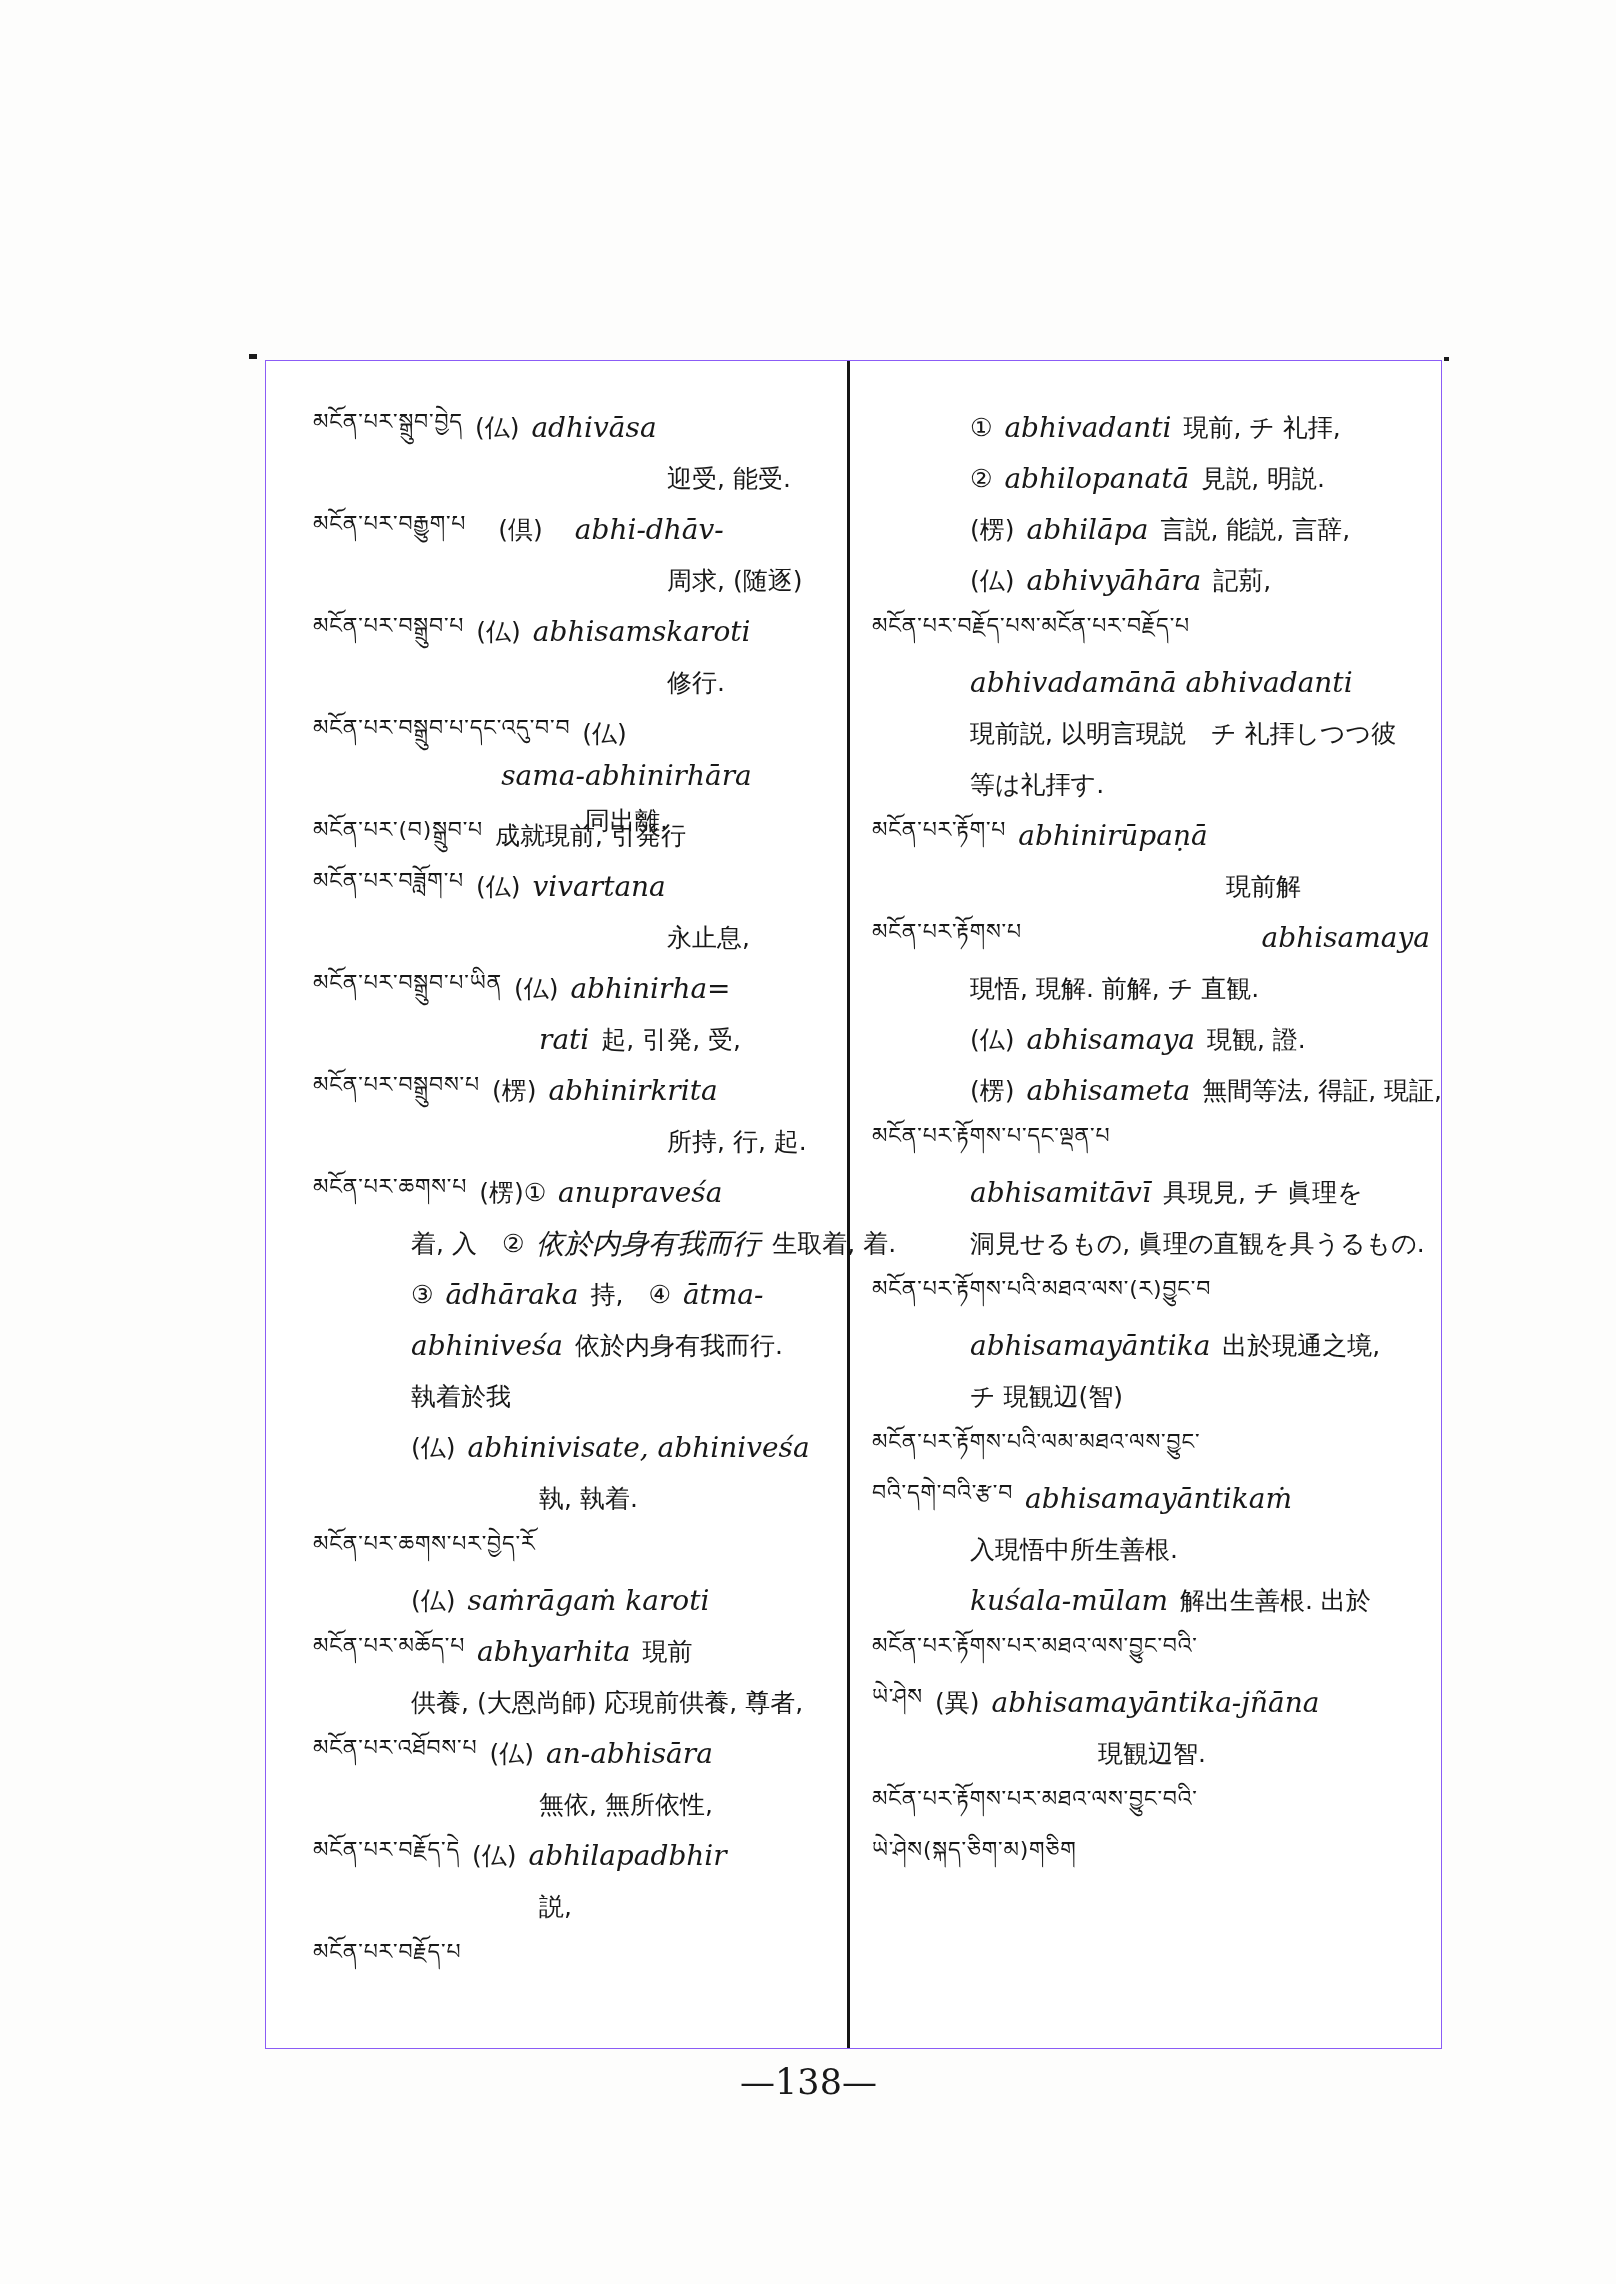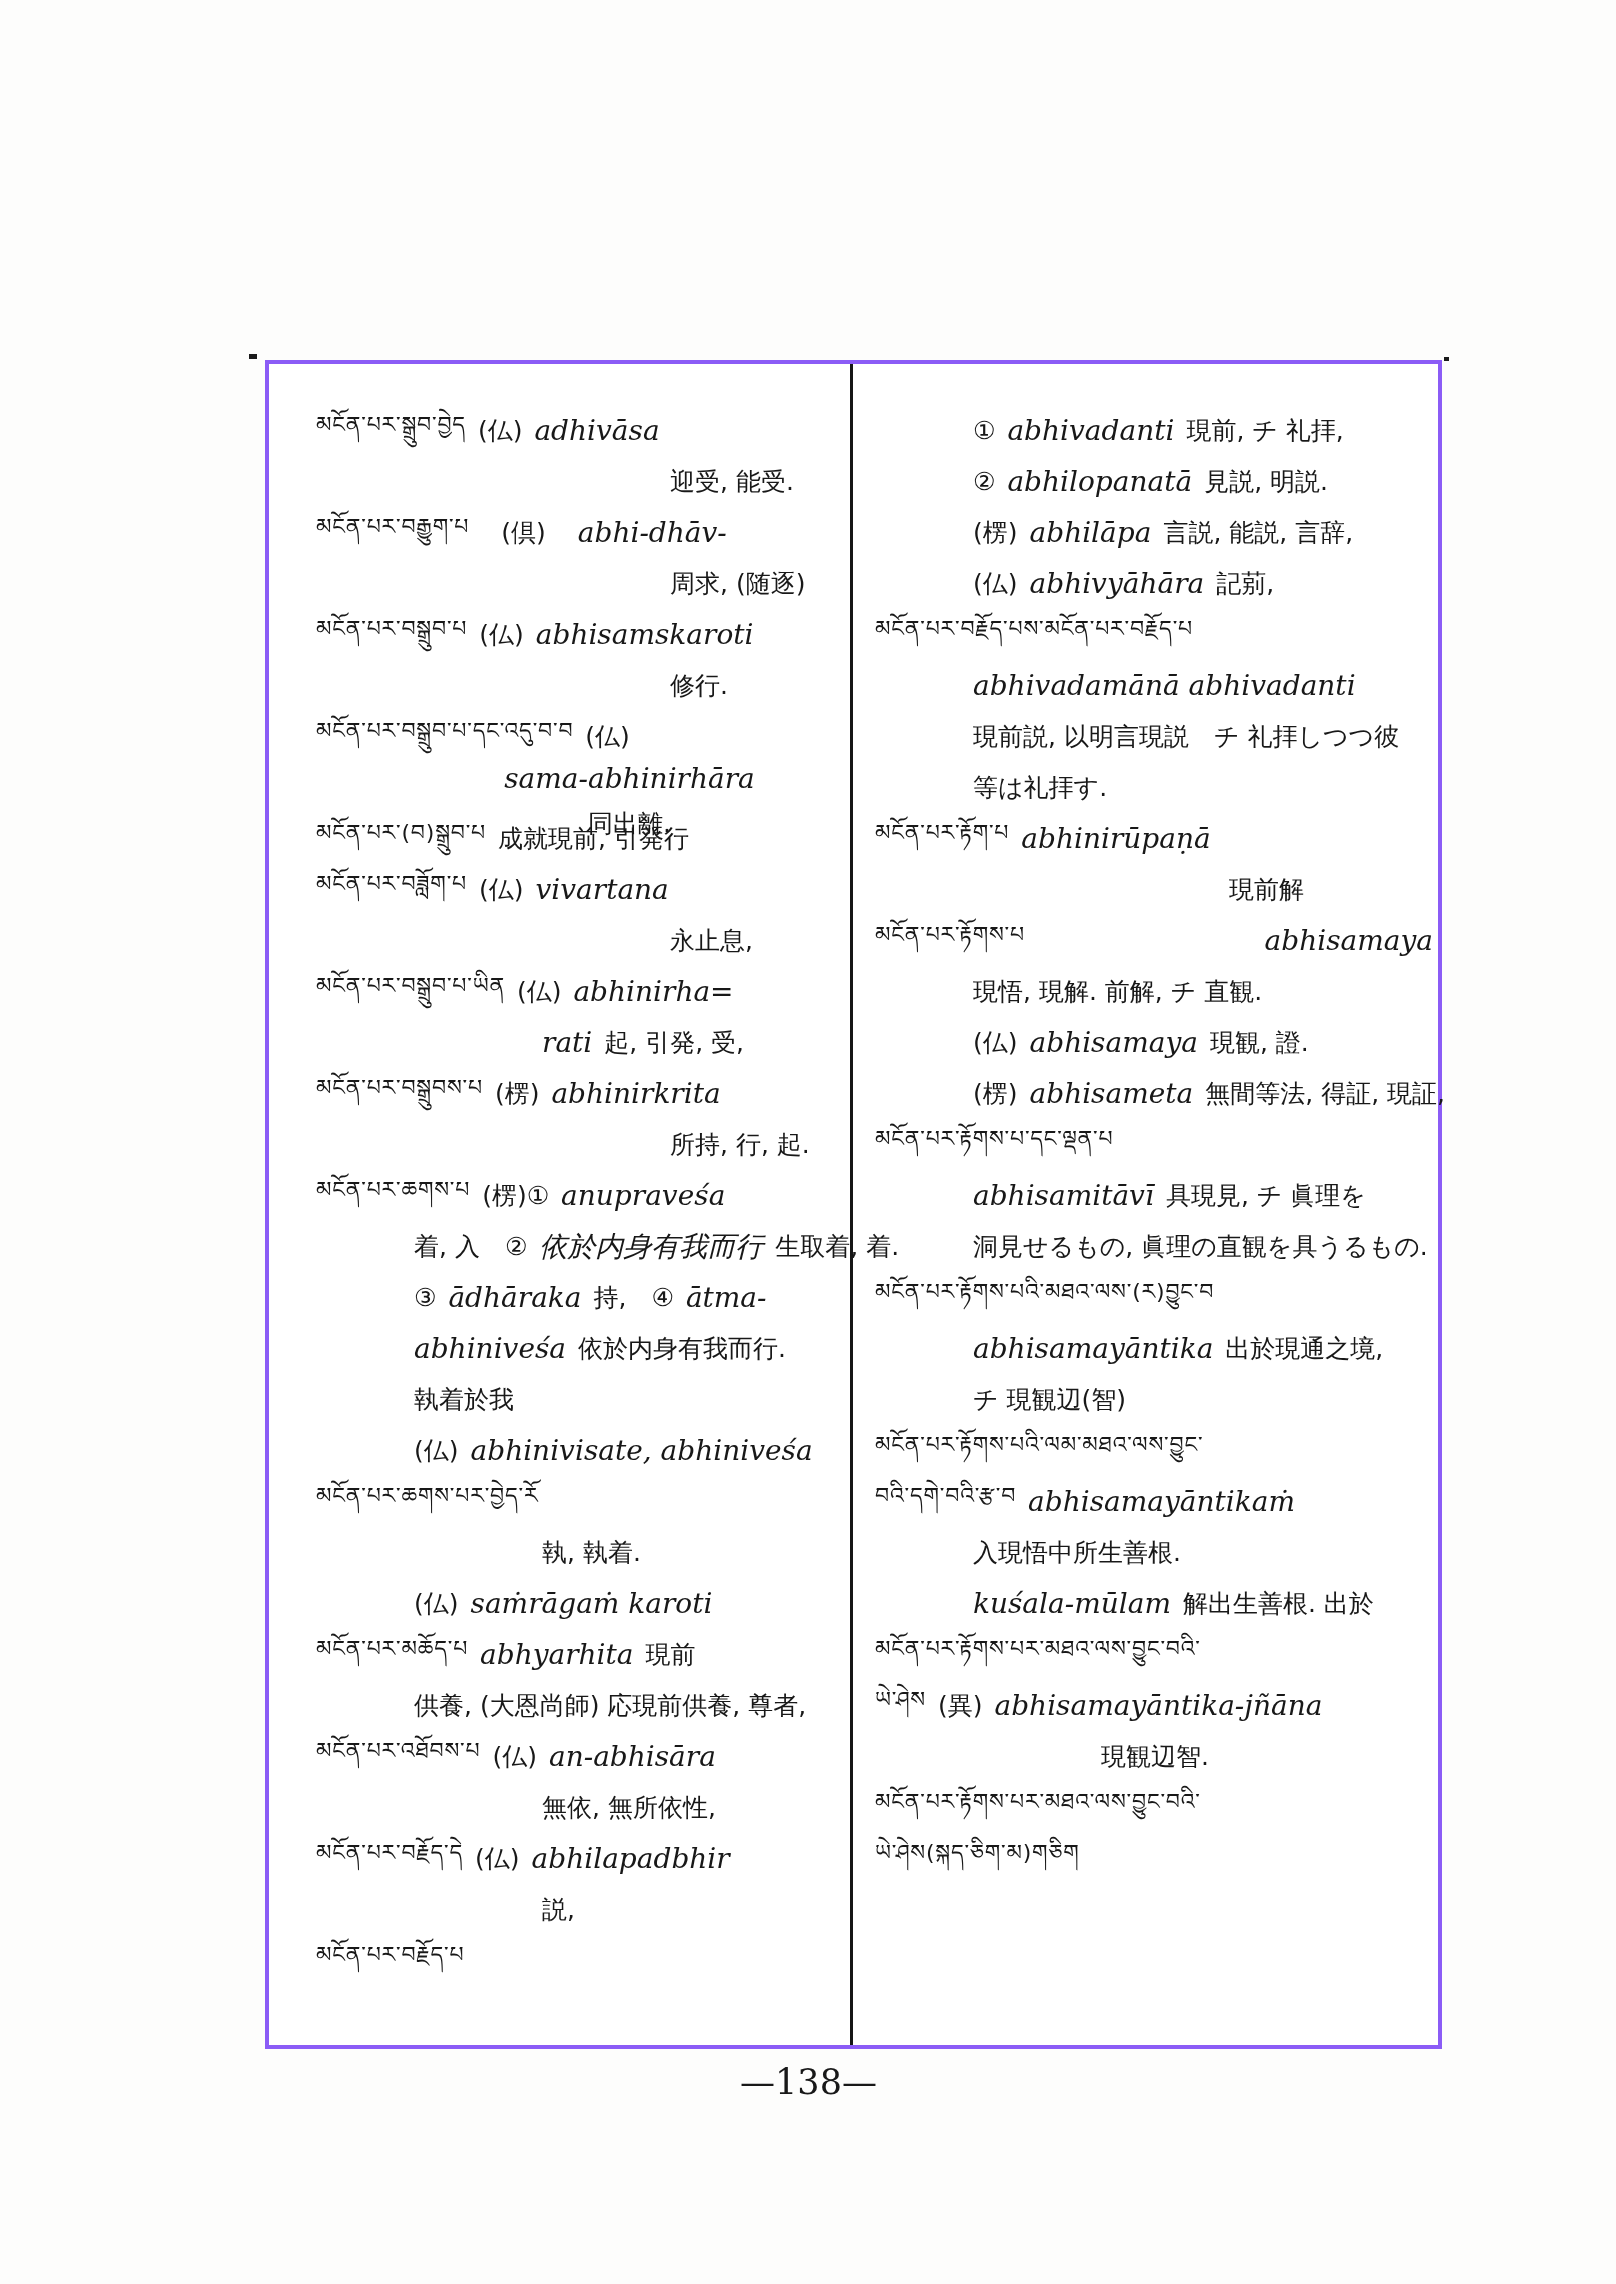--- a/index.html
+++ b/index.html
@@ -3,21 +3,21 @@
 <meta charset="utf-8">
 <style>
   html,body{margin:0;padding:0;}
   body{
     width:1617px;height:2284px;position:relative;
     background:#fdfdfc;color:#181818;
     font-family:"DejaVu Sans",sans-serif;
   }
   .frame{
     position:absolute;left:265px;top:360px;width:1177px;height:1689px;
-    border:4px solid #8b5cf6;background:#ffffff;box-sizing:border-box;
+    border:1px solid #8b5cf6;background:#ffffff;box-sizing:border-box;
   }
   .divider{
     position:absolute;left:581px;top:0;bottom:0;width:3px;background:#161616;
   }
   .col{position:absolute;top:41px;}
   .col-left{left:47px;width:529px;}
   .col-right{left:606px;width:558px;}
   .line{
     height:51px;display:flex;align-items:center;gap:12px;
     white-space:nowrap;overflow:visible;
@@ -131,25 +131,25 @@
         <span class="seg-lat">abhiniveśa</span>
         <span class="seg-cjk">依於内身有我而行.</span>
       </div>
       <div class="line" style="margin-left: 98px;">
         <span class="seg-cjk">執着於我</span>
       </div>
       <div class="line" style="margin-left: 98px;">
         <span class="seg-cjk">(仏)</span>
         <span class="seg-lat">abhinivisate, abhiniveśa</span>
       </div>
+      <div class="line" style="margin-left: 226px;">
+        <span class="seg-cjk">執, 執着.</span>
+      </div>
       <div class="line" style="margin-left: 0px;">
         <span class="seg-tib">མངོན་པར་ཆགས་པར་བྱེད་རོ</span>
-      </div>
-      <div class="line" style="margin-left: 226px;">
-        <span class="seg-cjk">執, 執着.</span>
       </div>
       <div class="line" style="margin-left: 98px;">
         <span class="seg-cjk">(仏)</span>
         <span class="seg-lat">saṁrāgaṁ karoti</span>
       </div>
       <div class="line" style="margin-left: 0px;">
         <span class="seg-tib">མངོན་པར་མཆོད་པ</span>
         <span class="seg-lat">abhyarhita</span>
         <span class="seg-cjk">現前</span>
       </div>

